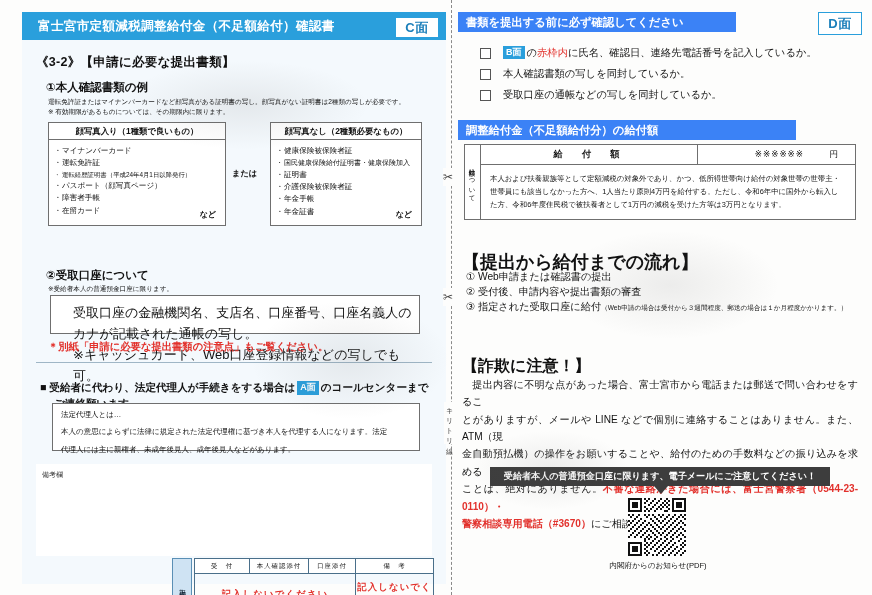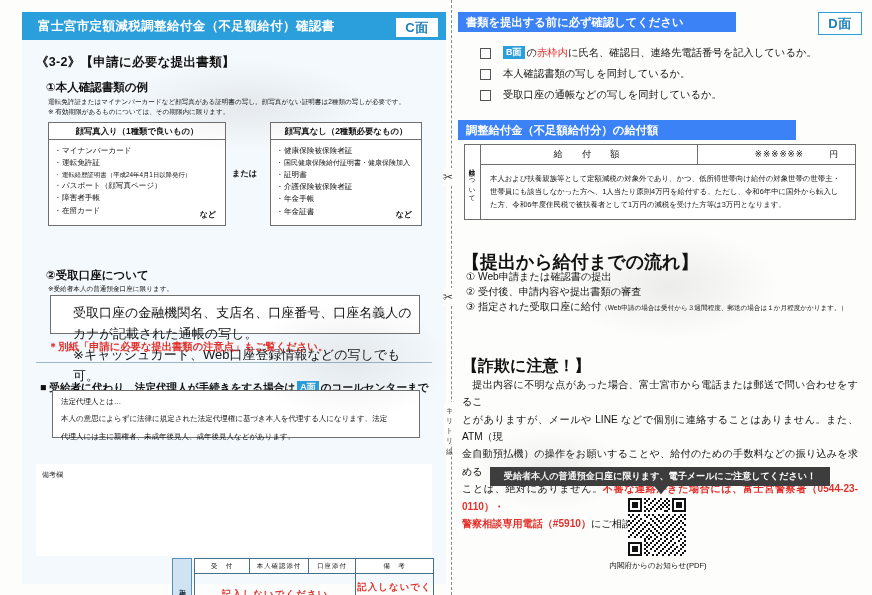--- a/index.html
+++ b/index.html
@@ -62,21 +62,21 @@
   .acctBox .inner{padding-top:6px;}
   .redNote{position:absolute;left:26px;top:300px;font-size:10.3px;font-weight:bold;color:#e2312c;}
 
   .hr1{position:absolute;left:14px;top:322px;width:396px;border-top:1px solid #9fb6c6;}
 
   .agentLead{position:absolute;left:18px;top:339px;font-size:10.6px;font-weight:bold;line-height:1.55;width:400px;}
   .inlineA{
     display:inline-block;background:#2a9fdc;color:#fff;font-size:9px;
     padding:0 3px;margin:0 2px;vertical-align:1px;font-weight:bold;
   }
-  .agentBox{position:absolute;left:30px;top:350px;width:366px;height:46px;border:1px solid #6f6f6f;background:#fff;}
+  .agentBox{position:absolute;left:30px;top:363px;width:366px;height:46px;border:1px solid #6f6f6f;background:#fff;}
   .agentBox p{margin:0;font-size:7.5px;line-height:1.66;padding:5px 8px 0 8px;}
 
   .remarkArea{position:absolute;left:14px;top:424px;width:396px;height:92px;background:#fff;border:0;}
   .remarkLbl{position:absolute;left:20px;top:430px;font-size:7px;color:#333;}
 
   
   .officeWrap{position:absolute;left:150px;top:518px;width:262px;height:52px;}
   .officeTag{
     position:absolute;left:0;top:0;width:18px;height:52px;background:#cfe3f3;
     border:1px solid #5a8fb5;display:flex;align-items:center;justify-content:center;
@@ -106,21 +106,21 @@
     width:9px;height:9px;border:1px solid #555;display:inline-block;margin-right:12px;background:#fff;
   }
   .inlineB{
     display:inline-block;background:#2a9fdc;color:#fff;font-size:9px;
     padding:0 3px;margin-right:2px;font-weight:bold;vertical-align:1px;
   }
 
   #amtBar{position:absolute;left:0;top:108px;width:330px;height:20px;padding-left:8px;font-size:11.3px;}
   .amtTbl{position:absolute;left:6px;top:132px;width:392px;border-collapse:collapse;background:#fff;}
   .amtTbl td{border:1px solid #6f6f6f;}
-  .amtHeadL{text-align:center;font-size:9.2px;letter-spacing:5px;height:17px;font-weight:normal;}
+  .amtHeadL{text-align:center;font-size:9.2px;letter-spacing:5px;height:17px;font-weight:bold;}
   .amtHeadR{text-align:right;font-size:8.6px;padding-right:16px;letter-spacing:1px;}
   .amtSide{
     width:13px;text-align:center;font-size:6.4px;line-height:1.1;
   }
   .amtSide span{writing-mode:vertical-rl;letter-spacing:1px;}
   .amtBody{font-size:7.4px;line-height:1.78;padding:7px 9px 7px 9px;}
 
   .flowTtl{position:absolute;left:4px;top:238px;font-size:18px;font-weight:bold;}
   .flowItem{position:absolute;left:8px;font-size:10.2px;}
   .flowTiny{font-size:6.6px;}
@@ -302,21 +302,21 @@
 
     <div class="fraudTtl">【詐欺に注意！】</div>
     <div class="fraudPara">
       <div>　提出内容に不明な点があった場合、富士宮市から電話または郵送で問い合わせをするこ</div>
       <div>とがありますが、メールや LINE などで個別に連絡することはありません。また、ATM（現</div>
       <div>金自動預払機）の操作をお願いすることや、給付のための手数料などの振り込みを求める</div>
       <div>
         <span>ことは、絶対にありません。</span><span class="red bold">不審な連絡がきた場合には、富士宮警察署（0544-23-0110）・</span>
       </div>
       <div>
-        <span class="red bold">警察相談専用電話（#5910）</span><span>にご相談ください。</span>
+        <span class="red bold">警察相談専用電話（#3670）</span><span>にご相談ください。</span>
       </div>
     </div>
 
     <div class="alertBar">受給者本人の普通預金口座に限ります、電子メールにご注意してください！</div>
     <div class="alertArrow"></div>
 
     <svg class="qr" viewBox="0 0 29 29" shape-rendering="crispEdges">
       <rect width="29" height="29" fill="#fff"></rect>
       <g fill="#111">
         <rect x="0" y="0" width="7" height="1"></rect>

